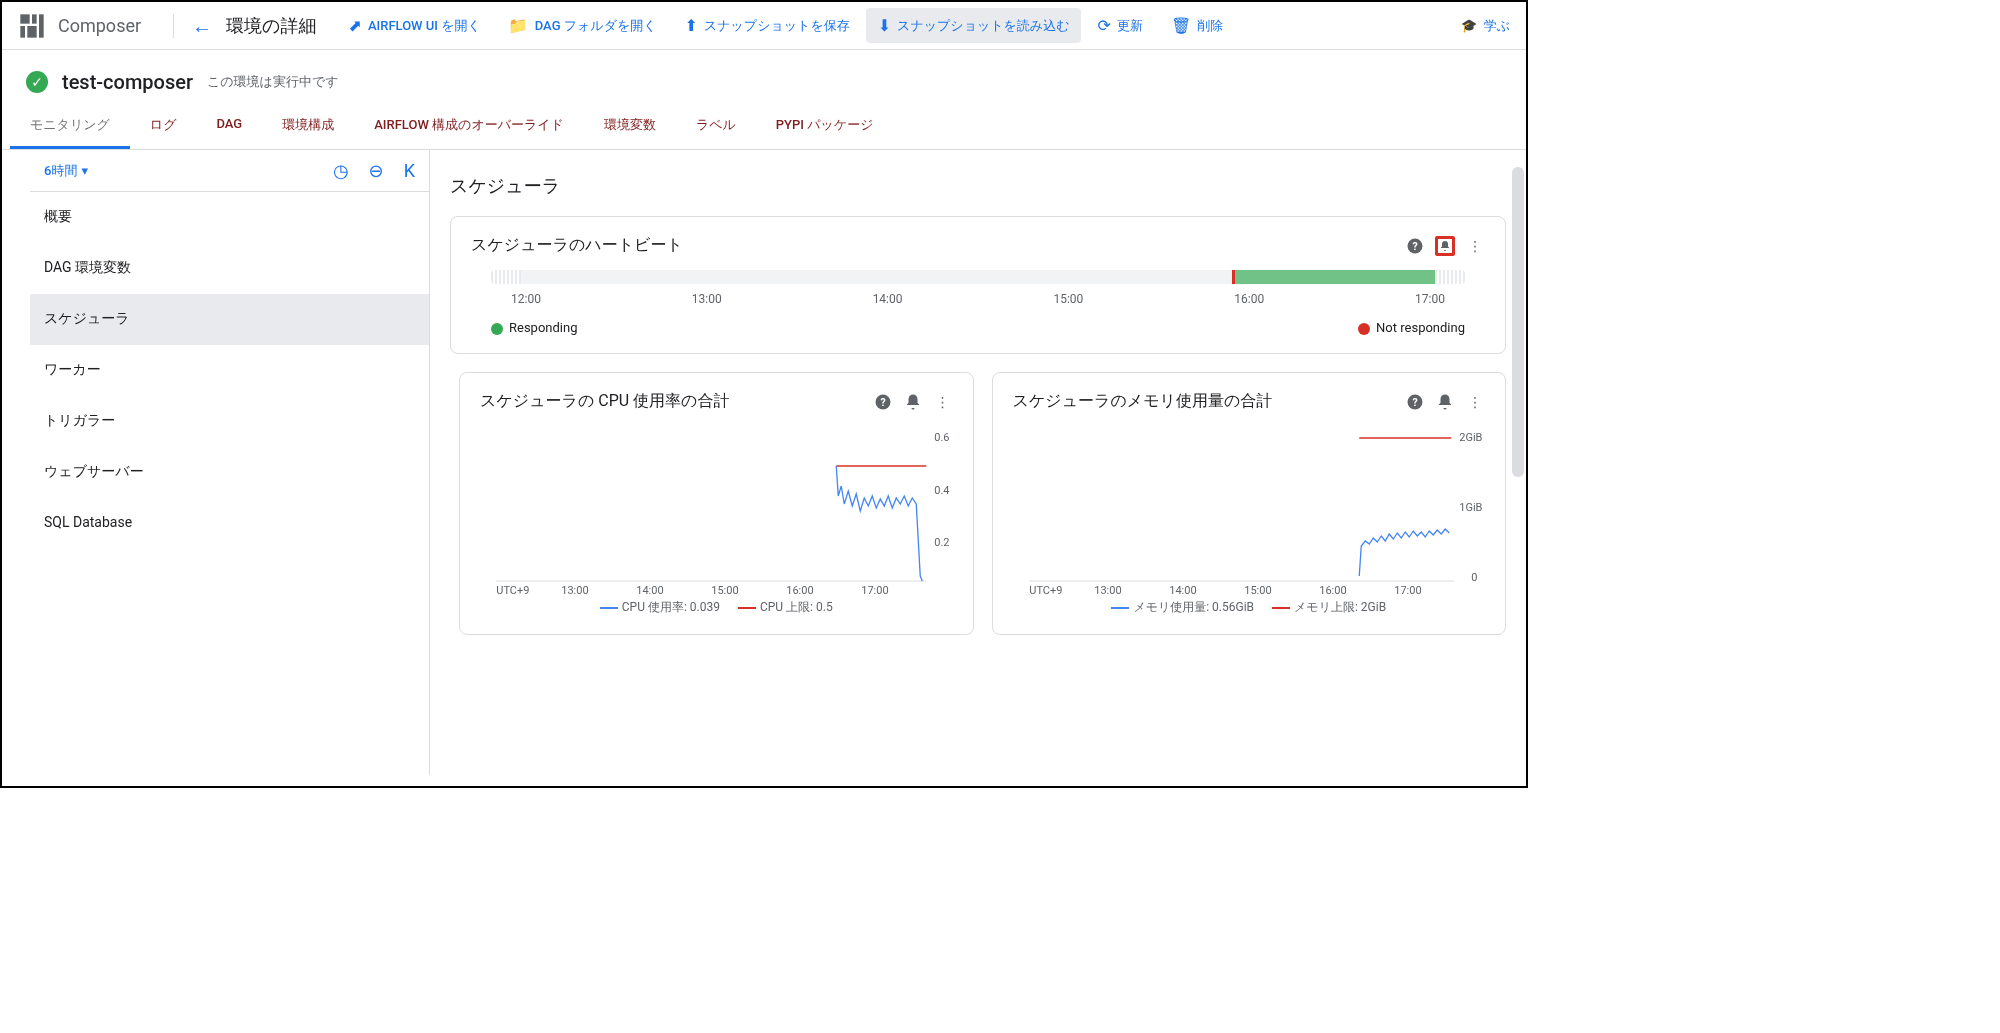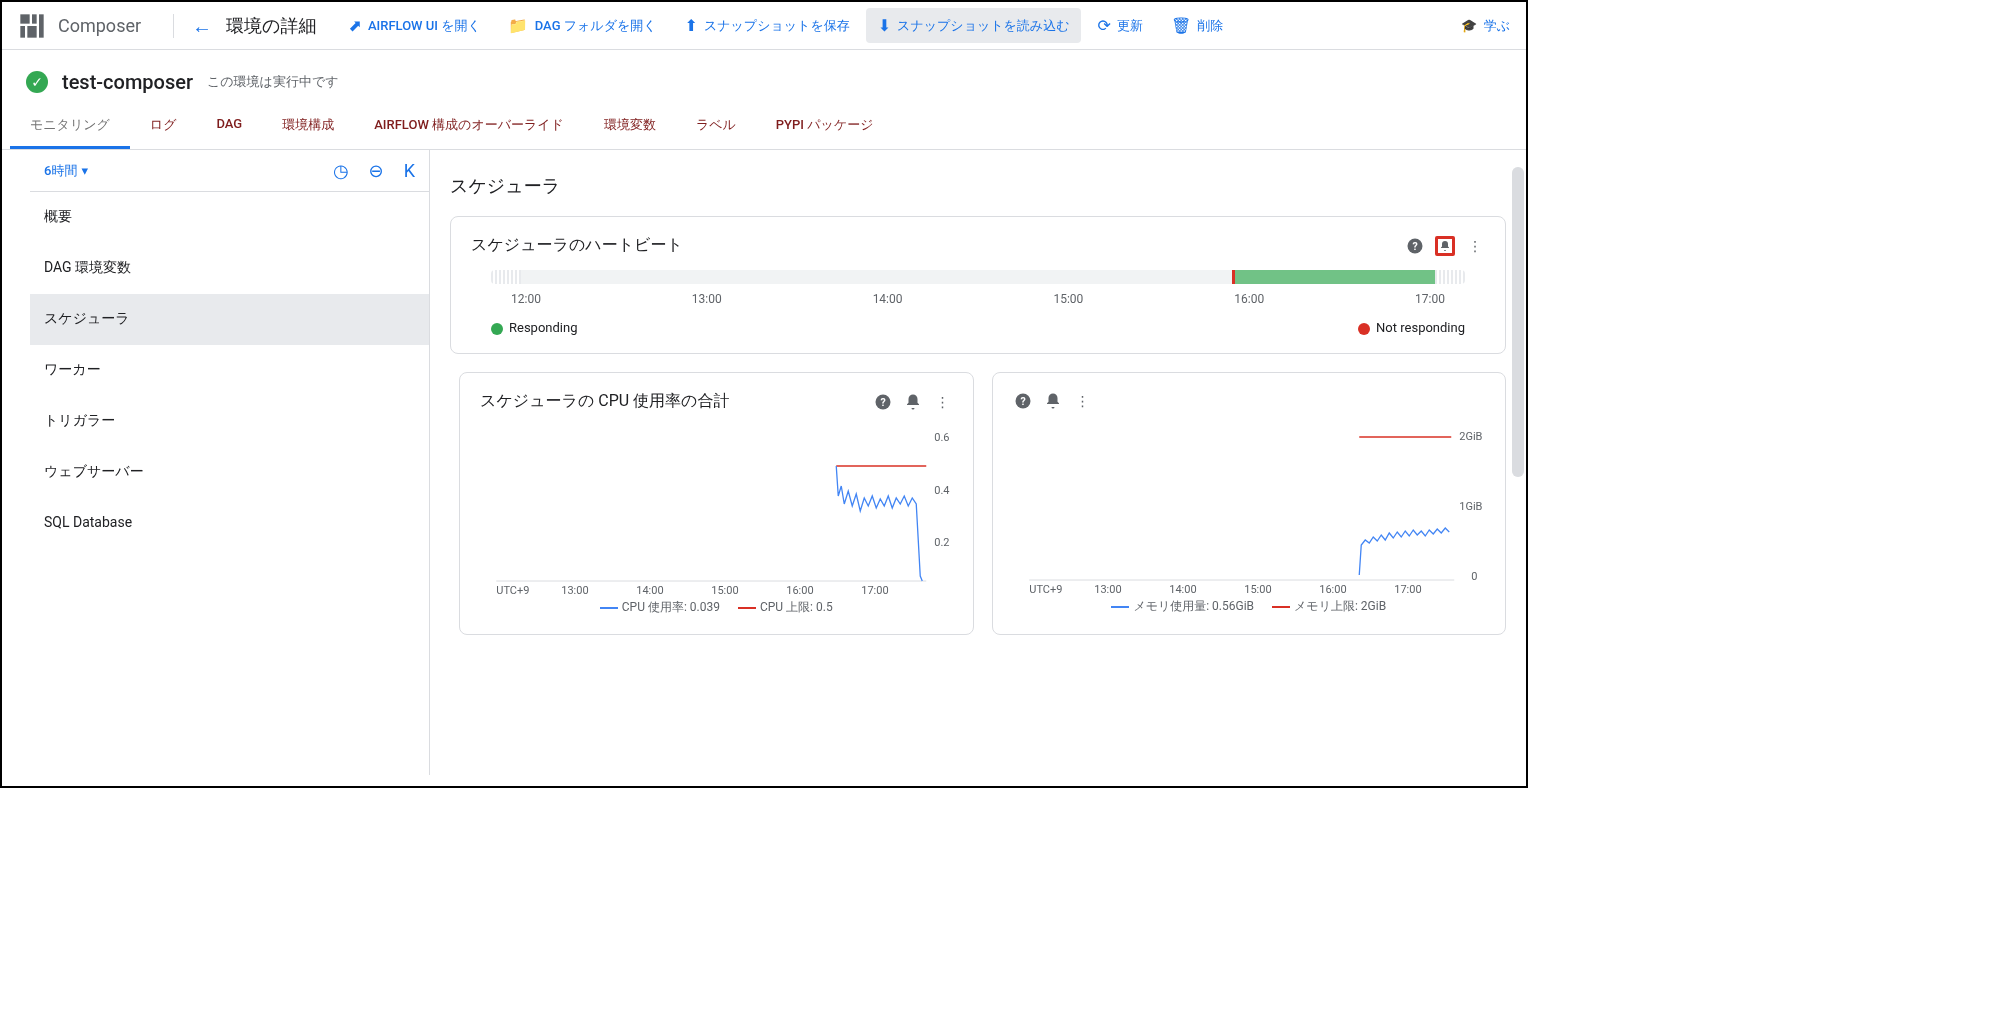--- a/index.html
+++ b/index.html
@@ -244,20 +244,21 @@
             </svg>
             <div class="chart-legend">
               <span><span class="leg-line" style="background:#4285f4"></span><span>CPU 使用率: 0.039</span></span>
               <span><span class="leg-line" style="background:#d93025"></span><span>CPU 上限: 0.5</span></span>
             </div>
           </div>
         </div>
 
         <div class="card">
           <div class="card-header">
+            <div class="card-title">スケジューラのメモリ使用量の合計</div>
             <div class="card-icons">
               <span class="ci">
                   <svg viewBox="0 0 24 24" width="18" height="18">
                     <circle cx="12" cy="12" r="10" fill="#5f6368"></circle>
                     <text x="12" y="17" font-size="14" fill="#fff" text-anchor="middle" font-weight="bold">?</text>
                   </svg>
                 </span>
               <span class="ci">
                   <svg viewBox="0 0 24 24" width="18" height="18" fill="#5f6368">
                     <path d="M12 2a6 6 0 0 0-6 6v5l-2 2v1h16v-1l-2-2V8a6 6 0 0 0-6-6zm0 20a2 2 0 0 0 2-2h-4a2 2 0 0 0 2 2z"></path>

